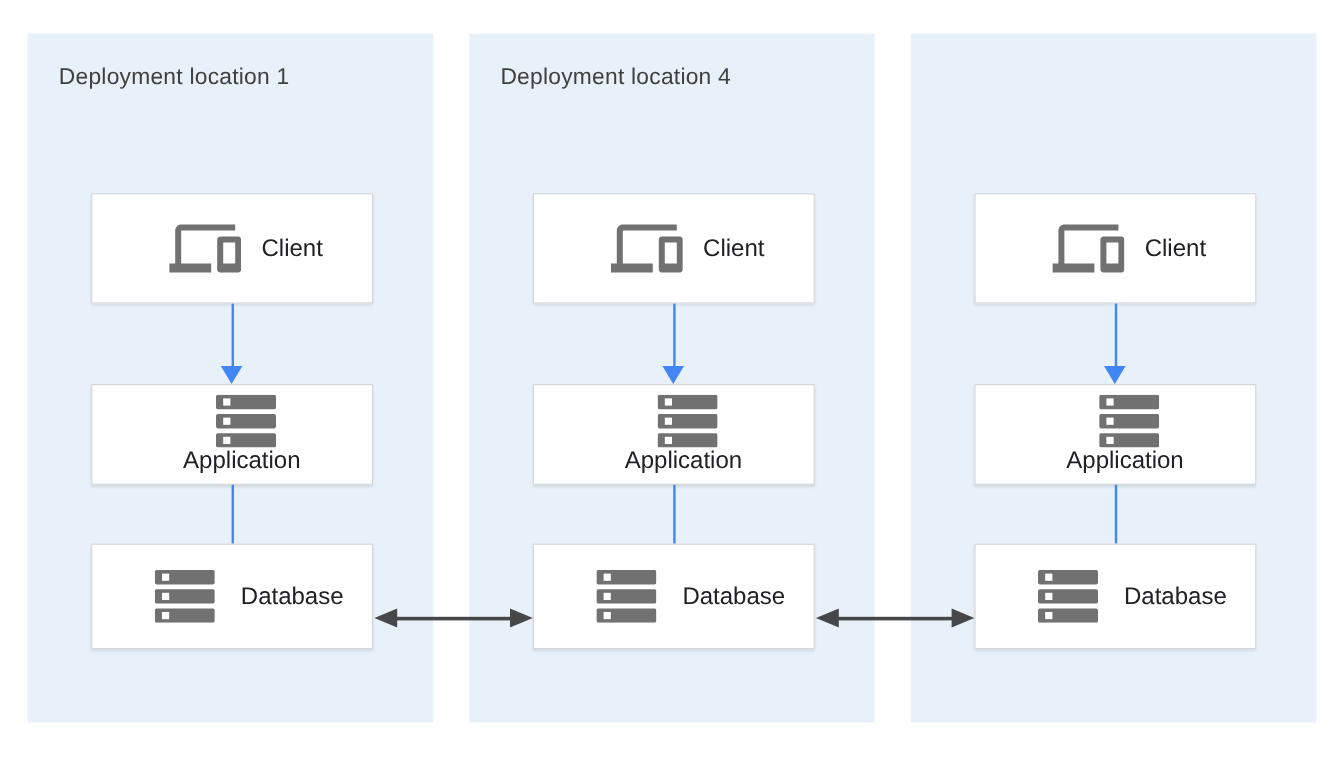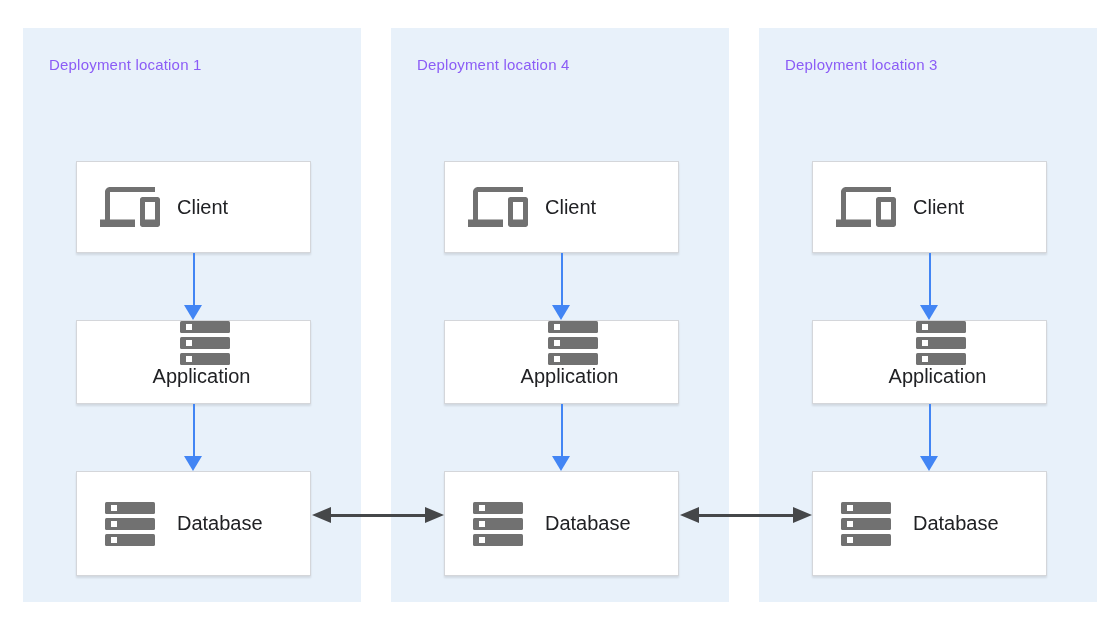--- a/index.html
+++ b/index.html
@@ -18,40 +18,41 @@
     height: 574px;
     background: #E8F1FA;
   }
   .panel-1 { left: 23px; }
   .panel-2 { left: 391px; }
   .panel-3 { left: 759px; }
   .panel-title {
     position: absolute;
     left: 26px;
     top: 24px;
-    font-size: 15px;
+    font-size: 19px;
     line-height: 26px;
-    color: #8b5cf6;
+    color: #404040;
     letter-spacing: 0.2px;
     white-space: nowrap;
   }
   .node {
     position: absolute;
     left: 53px;
     width: 235px;
     background: #FFFFFF;
     border: 1px solid #D4D6DA;
     box-shadow: 0 1.5px 2px rgba(0,0,0,0.10);
     box-sizing: border-box;
     display: flex;
     align-items: center;
+    justify-content: center;
   }
   .node-client      { top: 133px; height: 92px; }
   .node-application { top: 292px; height: 84px; flex-direction: column; }
-  .node-database    { top: 443px; height: 105px; }
+  .node-database    { top: 425px; height: 88px; }
   .icon-slot {
     width: 62px;
     margin-left: 22px;
     display: flex;
     align-items: center;
     justify-content: center;
     flex: 0 0 auto;
   }
   .node-label {
     margin-left: 16px;
@@ -214,21 +215,20 @@
             <rect x="6" y="19" width="6" height="6" fill="#FFFFFF"></rect>
           <rect x="0" y="32" width="50" height="12" rx="1.5" fill="#717171"></rect>
             <rect x="6" y="35" width="6" height="6" fill="#FFFFFF"></rect>
         </svg>
       </span>
       <span class="node-label">Database</span>
     </div>
   </section>
 
   <section class="panel panel-3">
-    <div class="panel-title">Deployment location 3</div>
 
     <div class="node node-client">
       <span class="icon-slot">
         <svg width="60" height="60" viewBox="0 0 24 24" aria-hidden="true">
           <path fill="#717171" d="M4 6h18V4H4c-1.1 0-2 .9-2 2v11H0v3h14v-3H4V6zm19 2h-6c-.55 0-1 .45-1 1v10c0 .55.45 1 1 1h6c.55 0 1-.45 1-1V9c0-.55-.45-1-1-1zm-1 9h-4v-7h4v7z"></path>
         </svg>
       </span>
       <span class="node-label">Client</span>
     </div>
 

